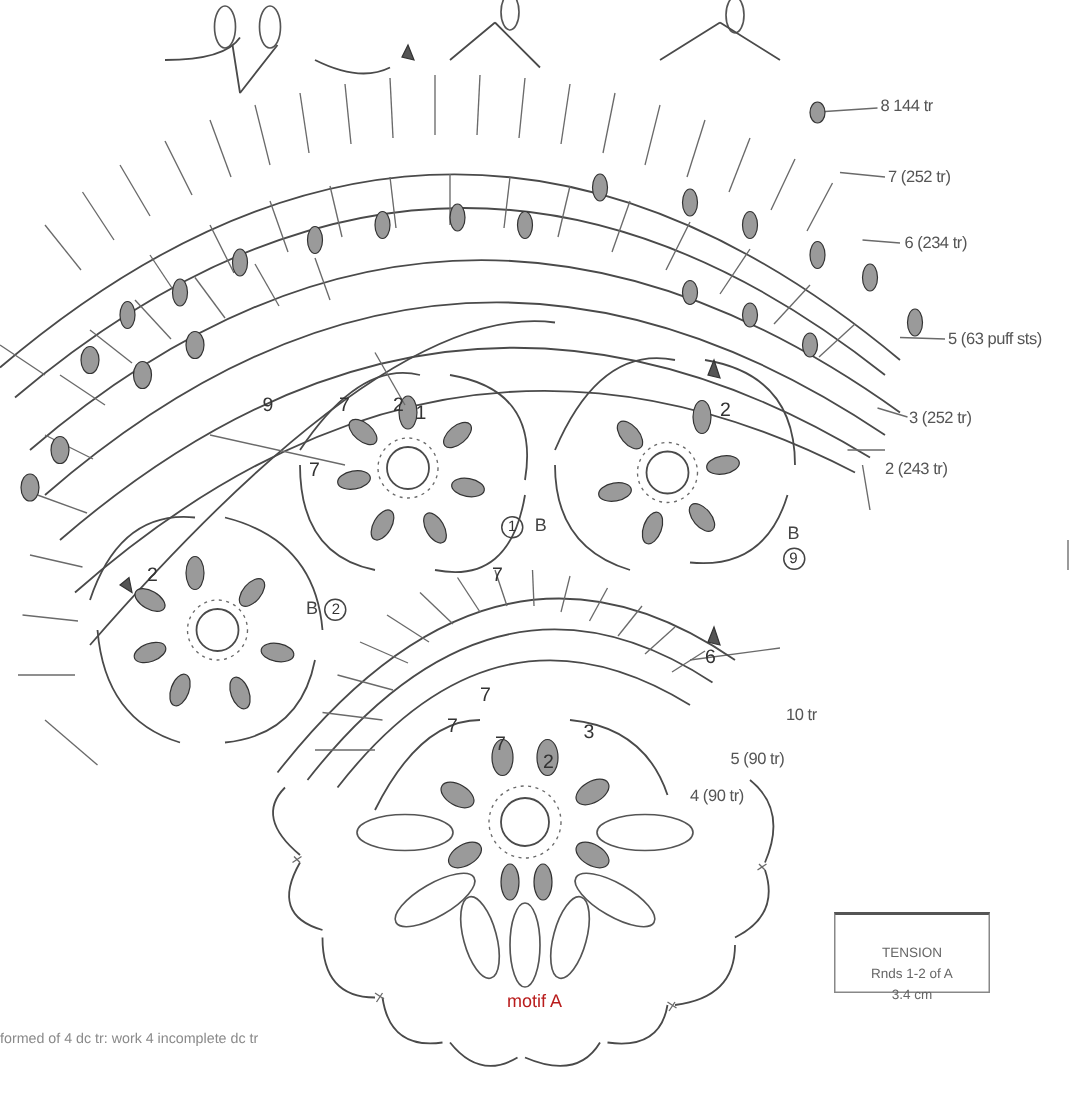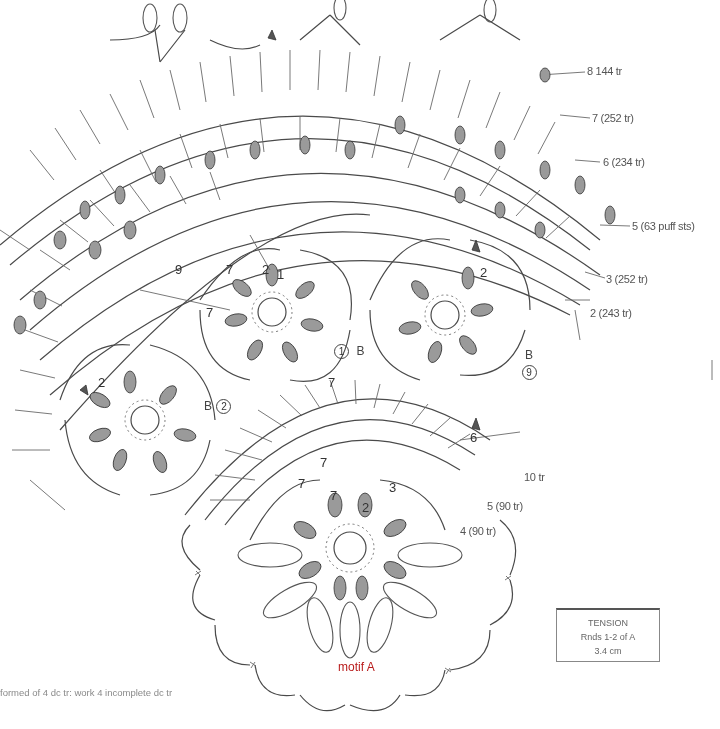--- a/index.html
+++ b/index.html
@@ -12,21 +12,21 @@
   .petal { fill: #fff; stroke: #555; stroke-width: 1.1; }
   .bobble { fill: #9a9a9a; stroke: #333; stroke-width: 0.8; }
   .lbl { position: absolute; font-size: 11px; color: #555; white-space: nowrap;
          font-family: "Liberation Sans Narrow", "Liberation Sans", sans-serif; letter-spacing: -0.3px; }
   .num { position: absolute; font-size: 13px; color: #333; }
   .motif-lbl { position: absolute; font-size: 12px; color: #444; }
   .circ { position: absolute; font-size: 10px; color: #333; width: 13px; height: 13px;
           border: 1px solid #444; border-radius: 50%; text-align: center; line-height: 13px; }
   .tension { position: absolute; left: 556px; top: 608px; width: 104px; height: 54px;
              border: 1px solid #888; border-top: 2px solid #555; background: #fff;
-             font-size: 9px; color: #666; text-align: center; line-height: 14px; padding-top: 6px; box-sizing: border-box; }
+             font-size: 9px; color: #666; text-align: center; line-height: 14px; padding-top: 18px; box-sizing: border-box; }
   .footnote { position: absolute; left: 0; top: 686px; width: 260px; font-size: 9.5px;
               color: #8a8a8a; line-height: 13px; }
 </style>
 </head>
 <body>
 
 <svg class="chart" viewBox="0 0 720 729">
 
   <g>
     <path class="stroke" d="M0,245 Q300,-10 600,240"></path>

